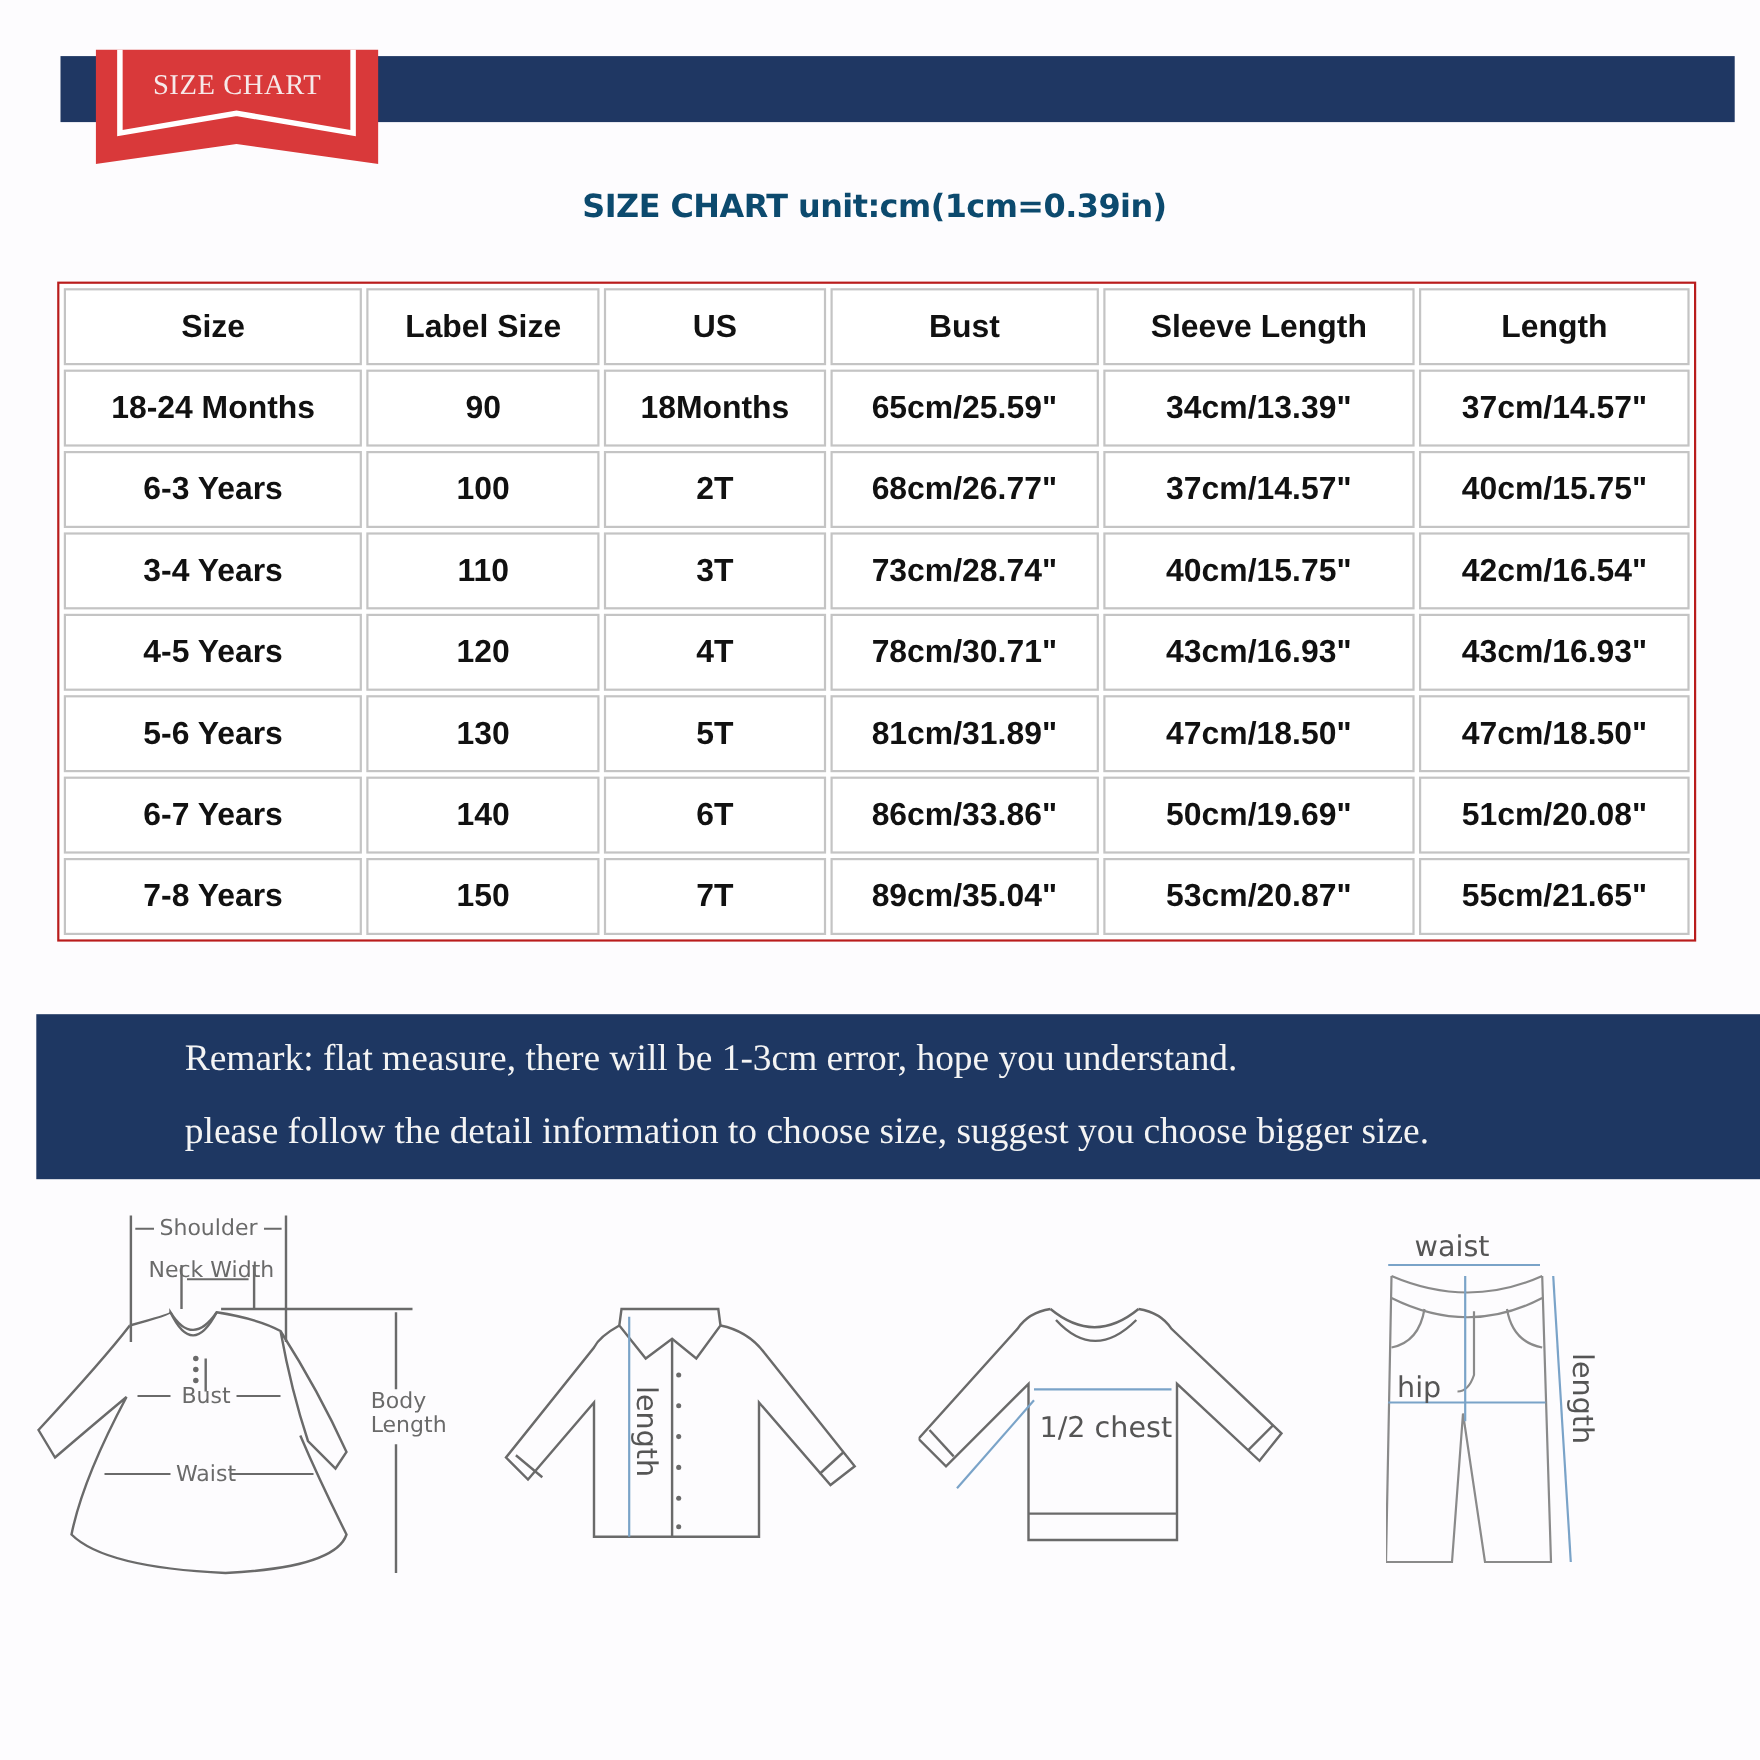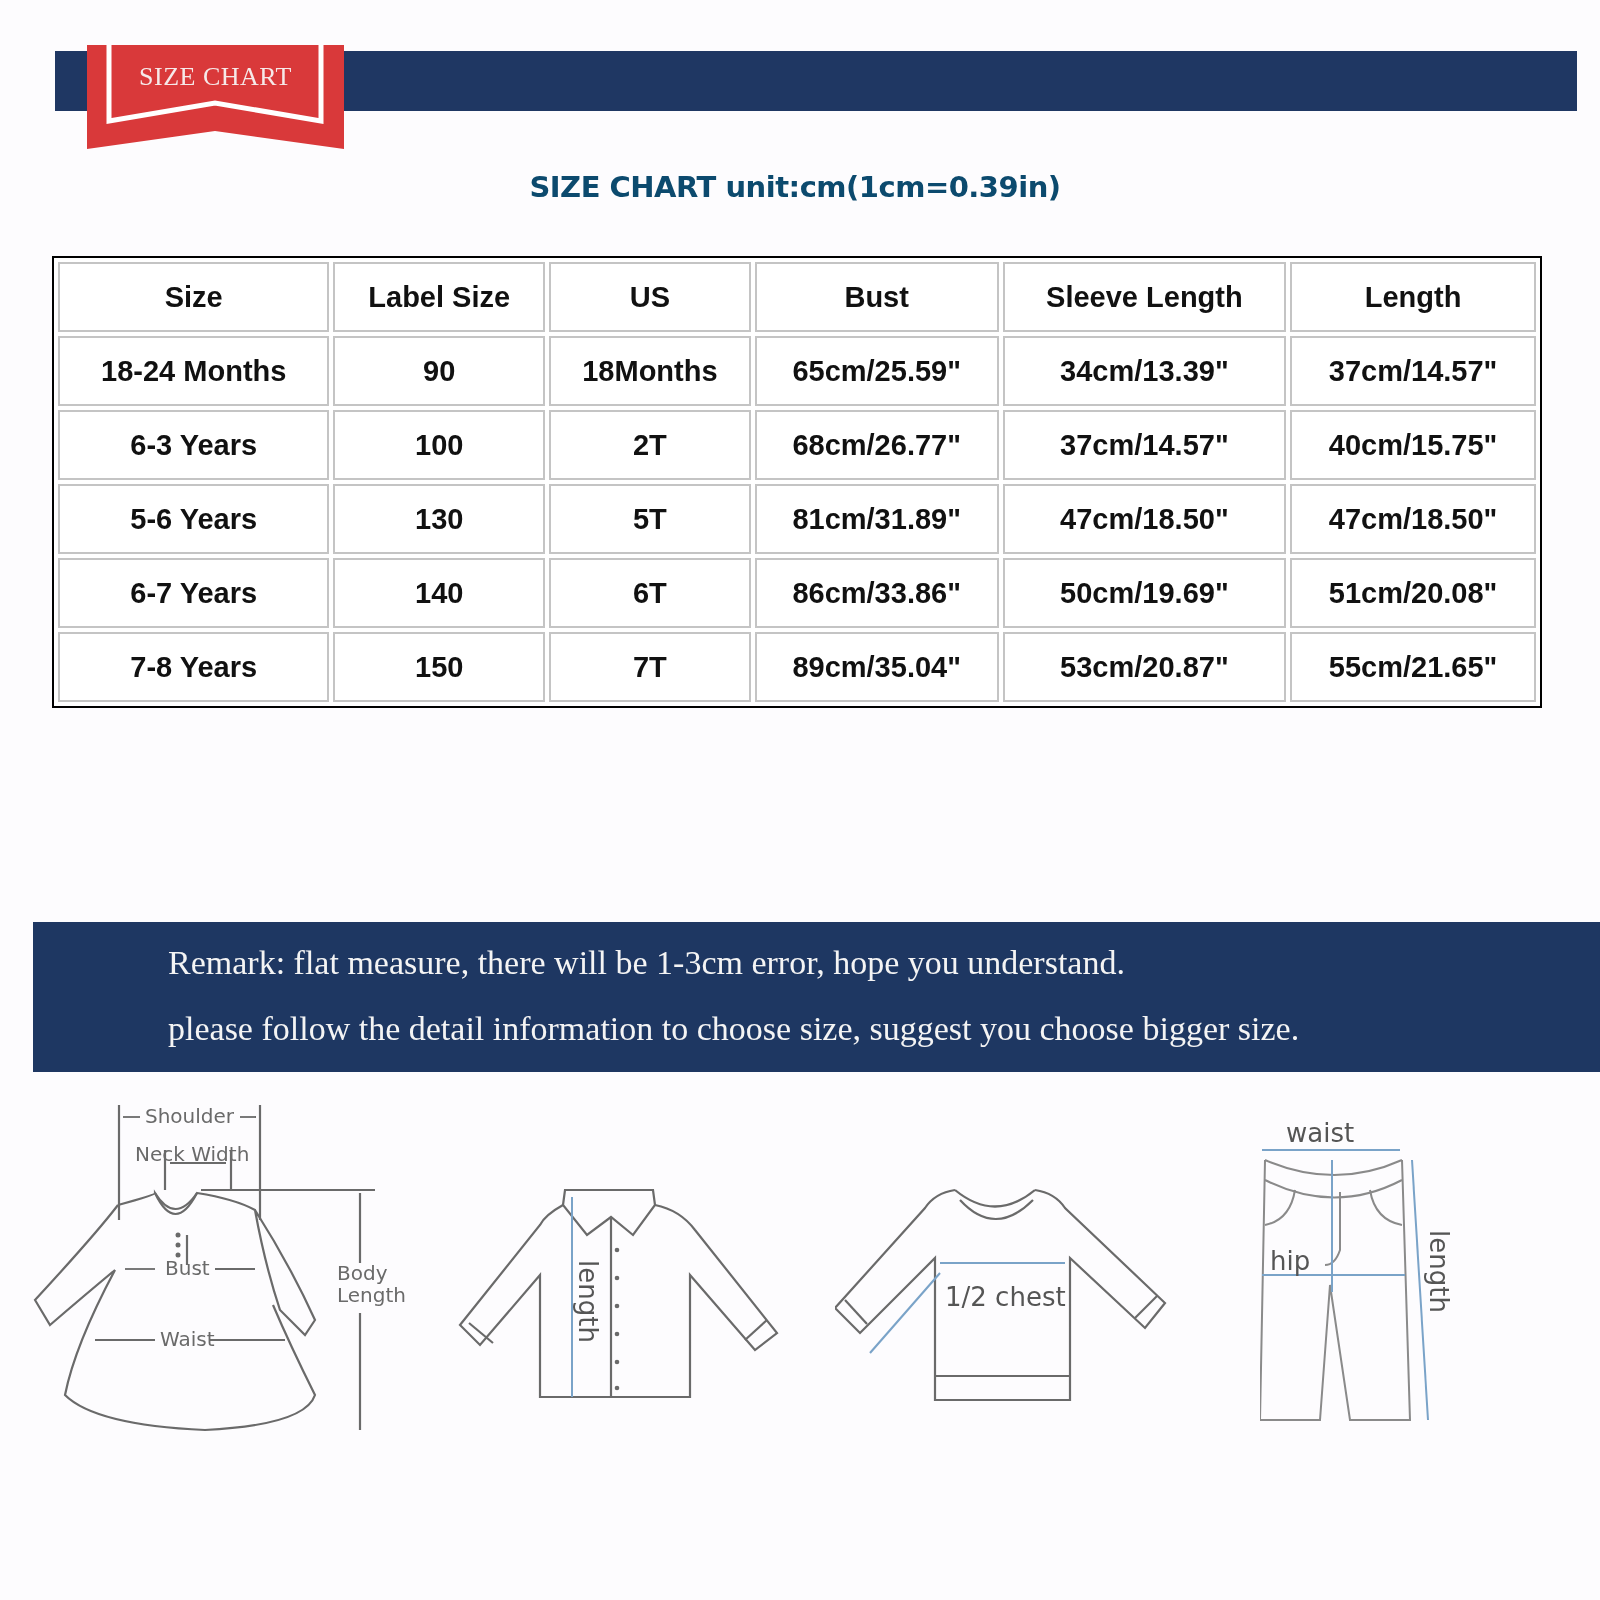--- a/index.html
+++ b/index.html
@@ -1,21 +1,21 @@
 <!DOCTYPE html>
 <html><head>
 <meta charset="utf-8">
 <style>
   html,body{margin:0;padding:0;}
   body{width:1600px;height:1600px;background:#fdfcfe;position:relative;overflow:hidden;font-family:"Liberation Sans",sans-serif;}
   .top-bar{position:absolute;left:55px;top:51px;width:1522px;height:60px;background:#1f3763;}
   .ribbon{position:absolute;left:87px;top:45px;width:257px;height:106px;}
   .ribbon-text{position:absolute;left:87px;top:62px;width:257px;text-align:center;color:#f6e9e9;font-family:"Liberation Serif",serif;font-size:26px;letter-spacing:0.5px;}
   .subtitle{position:absolute;left:0;top:170px;width:1590px;text-align:center;font-family:"DejaVu Sans",sans-serif;font-weight:bold;font-size:29px;color:#0c4a6e;letter-spacing:-0.5px;}
-  table.size-table{position:absolute;left:52px;top:256px;width:1490px;border-collapse:separate;border-spacing:4px;border:2px solid #000000;background:#fff;}
+  table.size-table{position:absolute;left:52px;top:256px;width:1490px;border-collapse:separate;border-spacing:4px;border:2px solid #b91c1c;background:#fff;}
   table.size-table td,table.size-table th{border:2px solid #c4c4c4;height:66px;text-align:center;font-family:"Liberation Sans",sans-serif;font-weight:bold;font-size:29px;color:#111;padding:0;background:#fff;}
   .remark-band{position:absolute;left:0;top:922px;width:1600px;height:150px;background:#1e3762;margin-left:33px;}
   .remark-line{position:absolute;left:135px;color:#f4f4f4;font-family:"Liberation Serif",serif;font-size:34px;white-space:nowrap;}
   .diagram{position:absolute;}
   svg text{font-family:"DejaVu Sans",sans-serif;}
 </style>
 </head>
 <body>
 
 <div class="top-bar"></div>
@@ -55,20 +55,36 @@
   </tr>
   <tr>
     <td>6-3 Years</td>
     <td>100</td>
     <td>2T</td>
     <td>68cm/26.77"</td>
     <td>37cm/14.57"</td>
     <td>40cm/15.75"</td>
   </tr>
   <tr>
+    <td>3-4 Years</td>
+    <td>110</td>
+    <td>3T</td>
+    <td>73cm/28.74"</td>
+    <td>40cm/15.75"</td>
+    <td>42cm/16.54"</td>
+  </tr>
+  <tr>
+    <td>4-5 Years</td>
+    <td>120</td>
+    <td>4T</td>
+    <td>78cm/30.71"</td>
+    <td>43cm/16.93"</td>
+    <td>43cm/16.93"</td>
+  </tr>
+  <tr>
     <td>5-6 Years</td>
     <td>130</td>
     <td>5T</td>
     <td>81cm/31.89"</td>
     <td>47cm/18.50"</td>
     <td>47cm/18.50"</td>
   </tr>
   <tr>
     <td>6-7 Years</td>
     <td>140</td>

